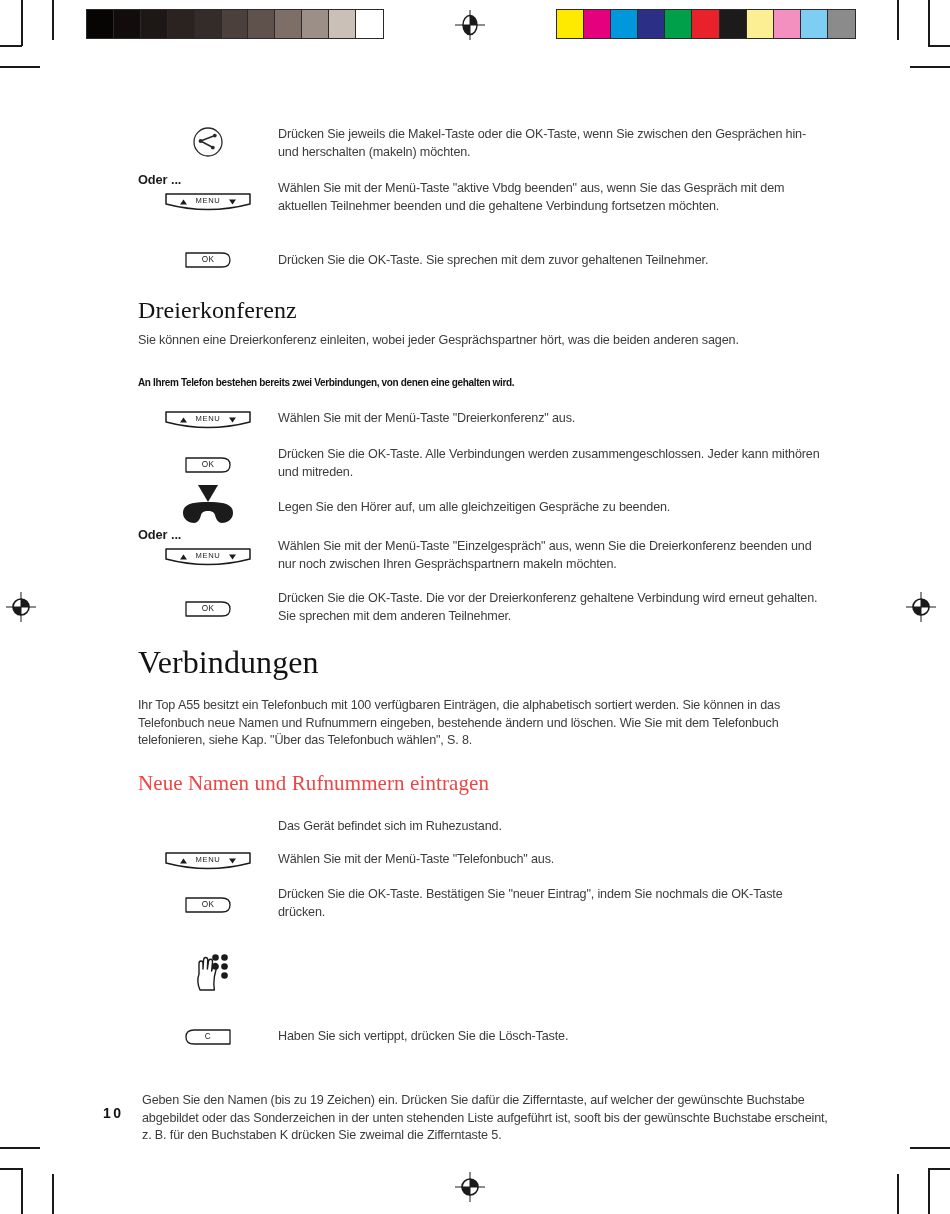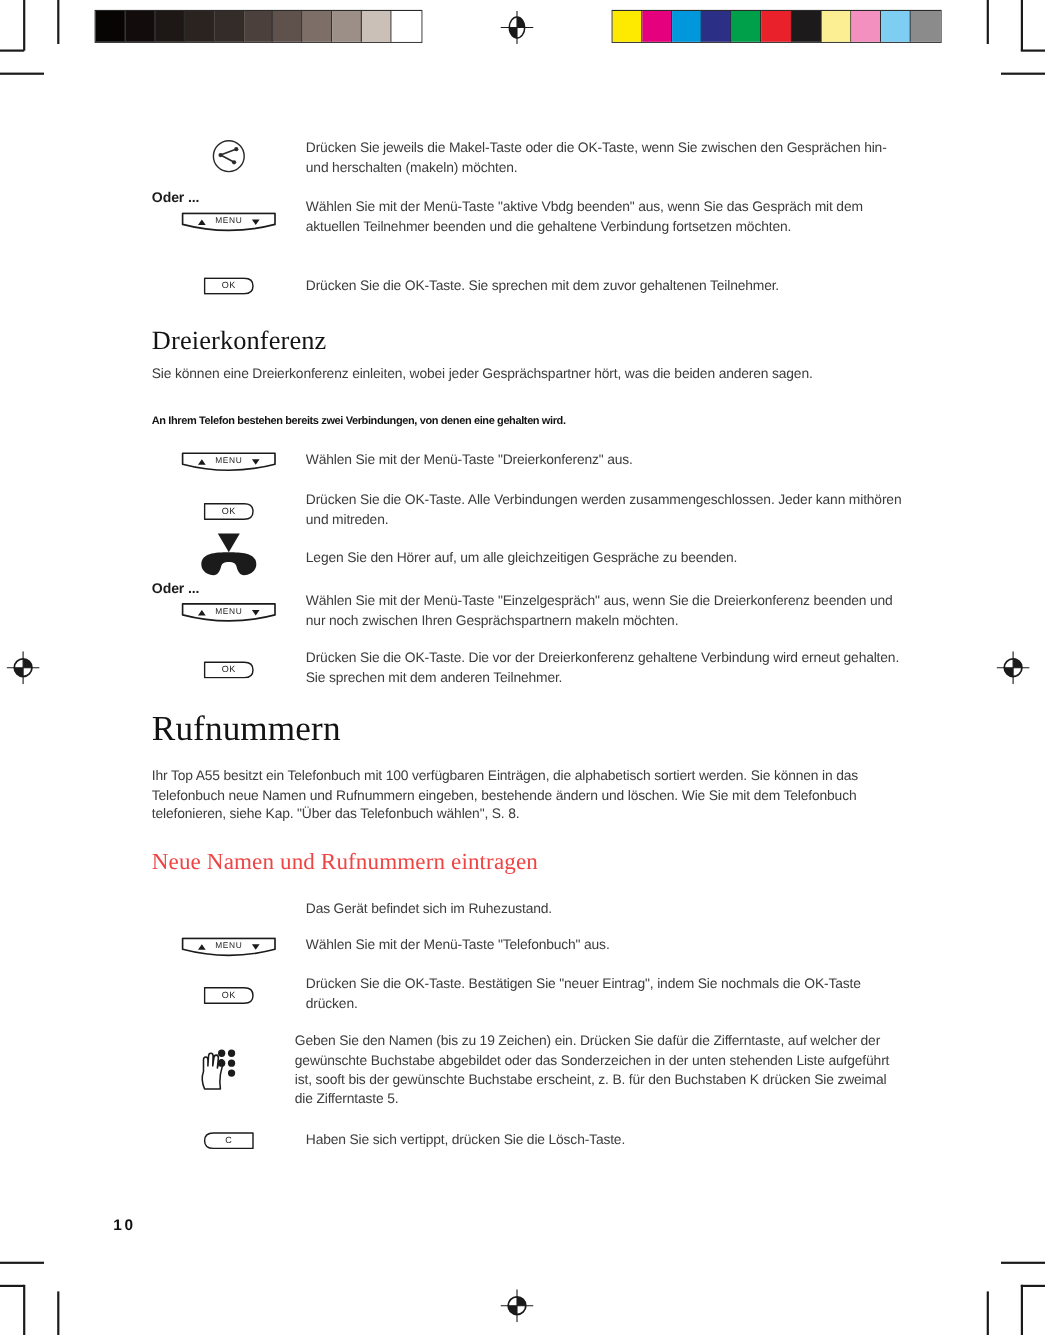--- a/index.html
+++ b/index.html
@@ -311,21 +311,21 @@
             <path d="M1 1 H37 Q45 1 45 8 Q45 15 37 15 H1 Z" fill="#ffffff" stroke="#1b1b1b" stroke-width="1.3" stroke-linejoin="round"></path>
           </svg>
           <span class="lbl">OK</span>
         </span>
       </div>
       <div class="text-col">
         <p class="body">Drücken Sie die OK-Taste. Die vor der Dreierkonferenz gehaltene Verbindung wird erneut gehalten. Sie sprechen mit dem anderen Teilnehmer.</p>
       </div>
     </div>
 
-    <h1 class="chapter" style="left:138px;top:644px;font-size:32px;">Rufnummern</h1>
+    <h1 class="chapter" style="left:138px;top:644px;font-size:32px;">Verbindungen</h1>
 
     <div class="para" style="left:138px;top:697px;width:665px;">
       <p class="body">Ihr Top A55 besitzt ein Telefonbuch mit 100 verfügbaren Einträgen, die alphabetisch sortiert werden. Sie können in das Telefonbuch neue Namen und Rufnummern eingeben, bestehende ändern und löschen. Wie Sie mit dem Telefonbuch telefonieren, siehe Kap. "Über das Telefonbuch wählen", S. 8.</p>
     </div>
 
     <h2 class="section" style="left:138px;top:771px;font-size:21px;">Neue Namen und Rufnummern eintragen</h2>
 
     <div class="row" style="left:138px;top:818px;width:690px;">
       <div class="icon-col"></div>
       <div class="text-col">
@@ -356,21 +356,21 @@
             <path d="M1 1 H37 Q45 1 45 8 Q45 15 37 15 H1 Z" fill="#ffffff" stroke="#1b1b1b" stroke-width="1.3" stroke-linejoin="round"></path>
           </svg>
           <span class="lbl">OK</span>
         </span>
       </div>
       <div class="text-col">
         <p class="body">Drücken Sie die OK-Taste. Bestätigen Sie "neuer Eintrag", indem Sie nochmals die OK-Taste drücken.</p>
       </div>
     </div>
 
-    <div class="row" style="left:128px;top:938px;width:690px;">
+    <div class="row" style="left:142px;top:938px;width:690px;flex-direction:column;">
       <div class="icon-col" style="padding-top:14px;">
         <span class="icon-keypad">
           <svg width="36" height="40" viewBox="0 0 36 40">
             <path d="M6 38 C3 31 3.5 26 5 22 L5 11.5 Q5 9 7 9 Q9 9 9 11.5 L9 17 L9.6 8 Q9.8 5.4 11.8 5.5 Q13.8 5.6 13.7 8.2 L13.4 17 L14.5 9.5 Q14.8 7 16.8 7.2 Q18.7 7.4 18.5 10 L17.6 19 L19.2 13.5 Q19.8 11 21.6 11.5 Q23.4 12 22.8 14.5 L20.4 24.5 C19.6 30 19.6 34 20.4 38 Z" fill="#ffffff" stroke="#1b1b1b" stroke-width="1.4" stroke-linejoin="round"></path>
             <circle cx="21.5" cy="5.5" r="3.3" fill="#1b1b1b"></circle>
             <circle cx="30.5" cy="5.5" r="3.3" fill="#1b1b1b"></circle>
             <circle cx="21.5" cy="14.5" r="3.3" fill="#1b1b1b"></circle>
             <circle cx="30.5" cy="14.5" r="3.3" fill="#1b1b1b"></circle>
             <circle cx="30.5" cy="23.5" r="3.3" fill="#1b1b1b"></circle>
           </svg>

